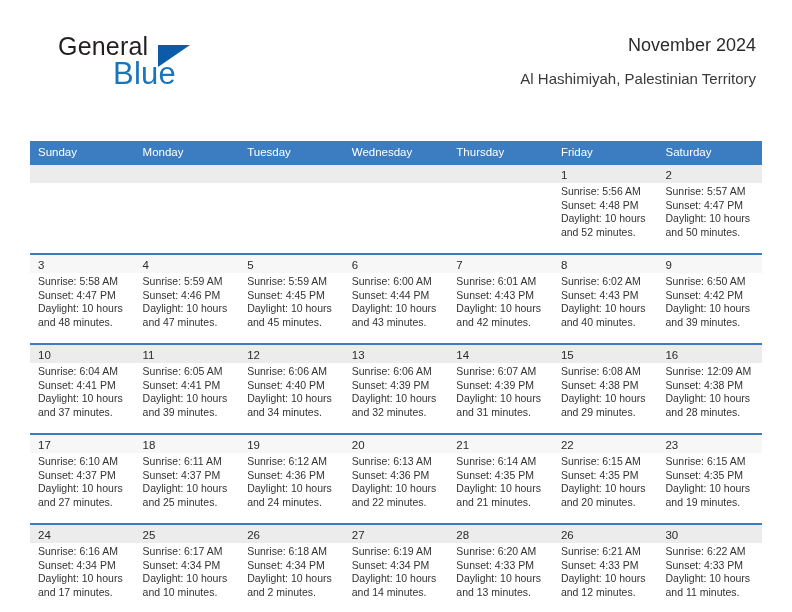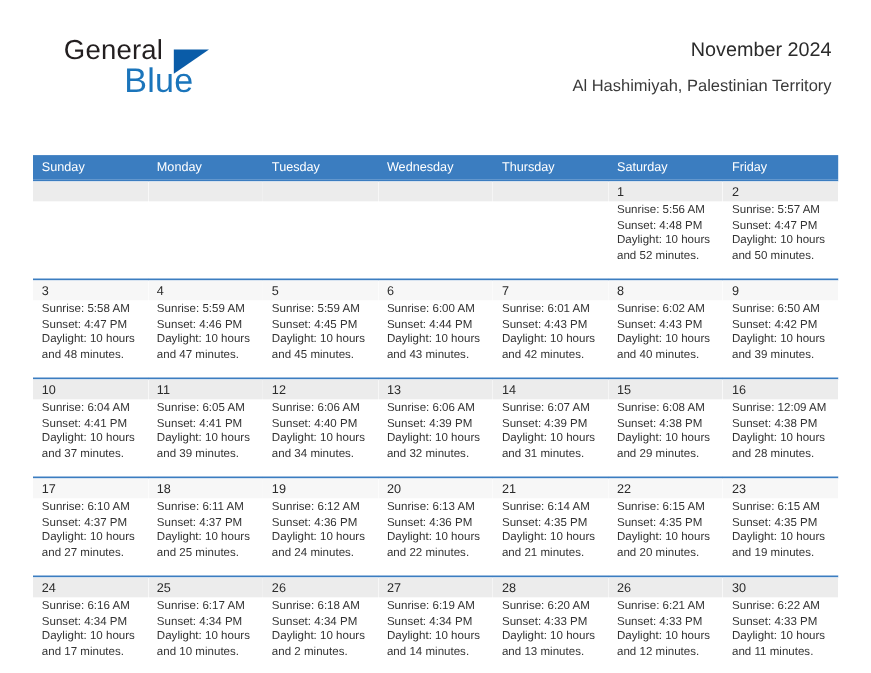--- a/index.html
+++ b/index.html
@@ -167,22 +167,22 @@
     </div>
   </div>
 
   <div class="calendar">
     <div class="weekday-row">
       <div class="weekday">Sunday</div>
       <div class="weekday">Monday</div>
       <div class="weekday">Tuesday</div>
       <div class="weekday">Wednesday</div>
       <div class="weekday">Thursday</div>
+      <div class="weekday">Friday</div>
       <div class="weekday">Saturday</div>
-      <div class="weekday">Friday</div>
     </div>
 
     <div id="weeks-container">
         <div class="week-row alt">
           <div class="day-cell empty">
             <div class="daynum-band"><span class="daynum"></span></div>
           </div>
           <div class="day-cell empty">
             <div class="daynum-band"><span class="daynum"></span></div>
           </div>

